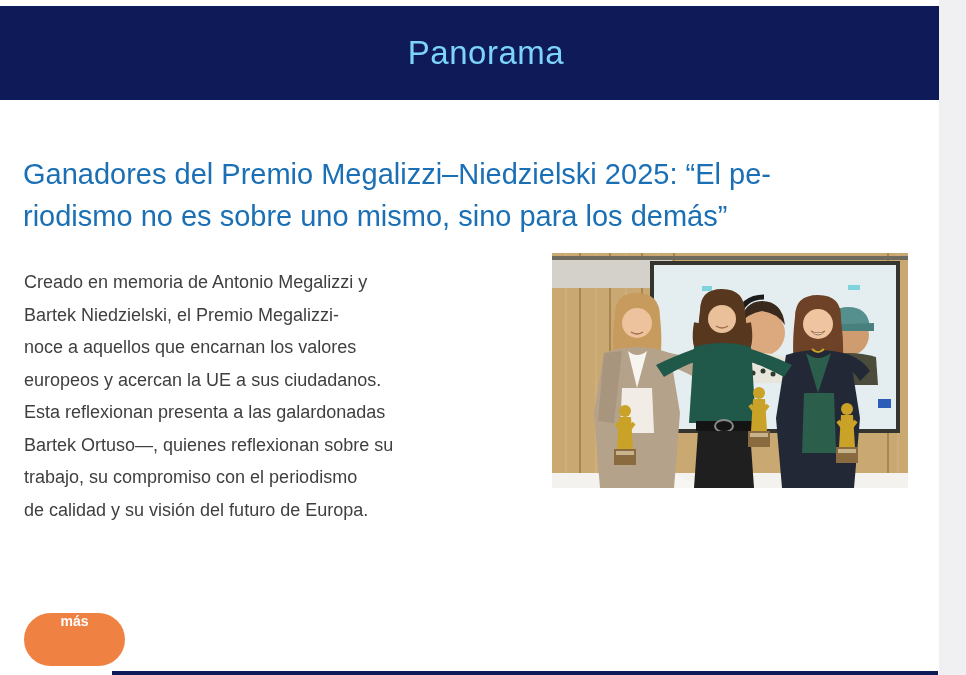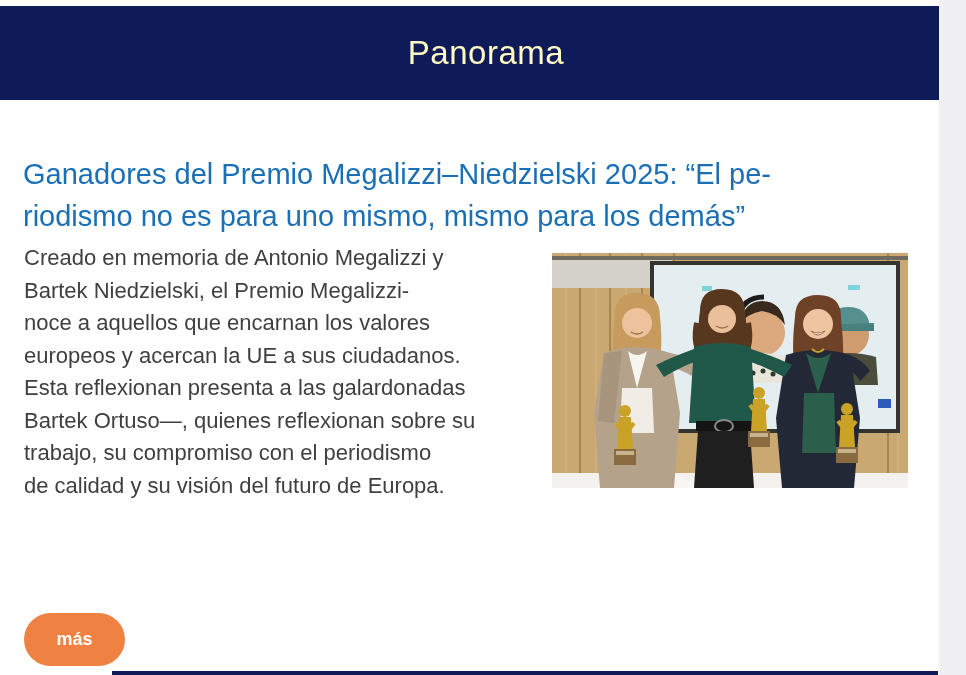--- a/index.html
+++ b/index.html
@@ -18,66 +18,66 @@
     background: #f0f0f2;
   }
 
   .section-header {
     position: absolute;
     left: 0; top: 6px; width: 939px; height: 94px;
     background: #0e1b58;
     display: flex; align-items: center; justify-content: center;
   }
   .section-header h1 {
-    color: #fef9c3;
+    color: #7dd3fc;
     font-size: 33px;
     font-weight: 300;
     letter-spacing: 0.5px;
     margin-left: 33px;
   }
 
   .article-title {
     position: absolute;
     left: 23px; top: 153px; width: 880px;
     color: #1a6fb5;
     font-size: 29px;
     font-weight: normal;
     line-height: 42px;
     cursor: pointer;
   }
 
   .article-body {
     position: absolute;
-    left: 24px; top: 242px; width: 515px;
+    left: 24px; top: 266px; width: 515px;
     color: #3f3f3f;
-    font-size: 22px;
+    font-size: 18px;
     line-height: 32.5px;
   }
   .article-body .line { display: block; white-space: nowrap; }
 
   .article-photo {
     position: absolute;
     left: 552px; top: 253px; width: 356px; height: 235px;
     cursor: pointer;
     overflow: hidden;
   }
   .article-photo svg { display: block; }
 
   .more-button {
     position: absolute;
     left: 24px; top: 613px; width: 101px; height: 53px;
     background: #ef8142;
     border: none;
     border-radius: 27px;
     color: #ffffff;
     font-family: "Liberation Sans", sans-serif;
-    font-size: 18px;
+    font-size: 14px;
     font-weight: bold;
     cursor: pointer;
-    display: flex; align-items: center; justify-content: center;
+    display: flex; justify-content: center;
   }
 
   .bottom-strip {
     position: absolute;
     left: 112px; top: 671px; width: 826px; height: 4px;
     background: #0e1b58;
   }
 </style>
 </head>
 <body>
@@ -85,21 +85,21 @@
 <div class="page">
 
   <div class="right-gutter"></div>
 
   <div class="section-header">
     <h1>Panorama</h1>
   </div>
 
   <div class="article-title">
     <div>Ganadores del Premio Megalizzi–Niedzielski 2025: “El pe-</div>
-    <div>riodismo no es para uno mismo, mismo para los demás”</div>
+    <div>riodismo no es sobre uno mismo, sino para los demás”</div>
   </div>
 
   <div class="article-body">
     <span class="line">Creado en memoria de Antonio Megalizzi y</span>
     <span class="line">Bartek Niedzielski, el Premio Megalizzi-</span>
     <span class="line">noce a aquellos que encarnan los valores</span>
     <span class="line">europeos y acercan la UE a sus ciudadanos.</span>
     <span class="line">Esta reflexionan presenta a las galardonadas</span>
     <span class="line">Bartek Ortuso—, quienes reflexionan sobre su</span>
     <span class="line">trabajo, su compromiso con el periodismo</span>

